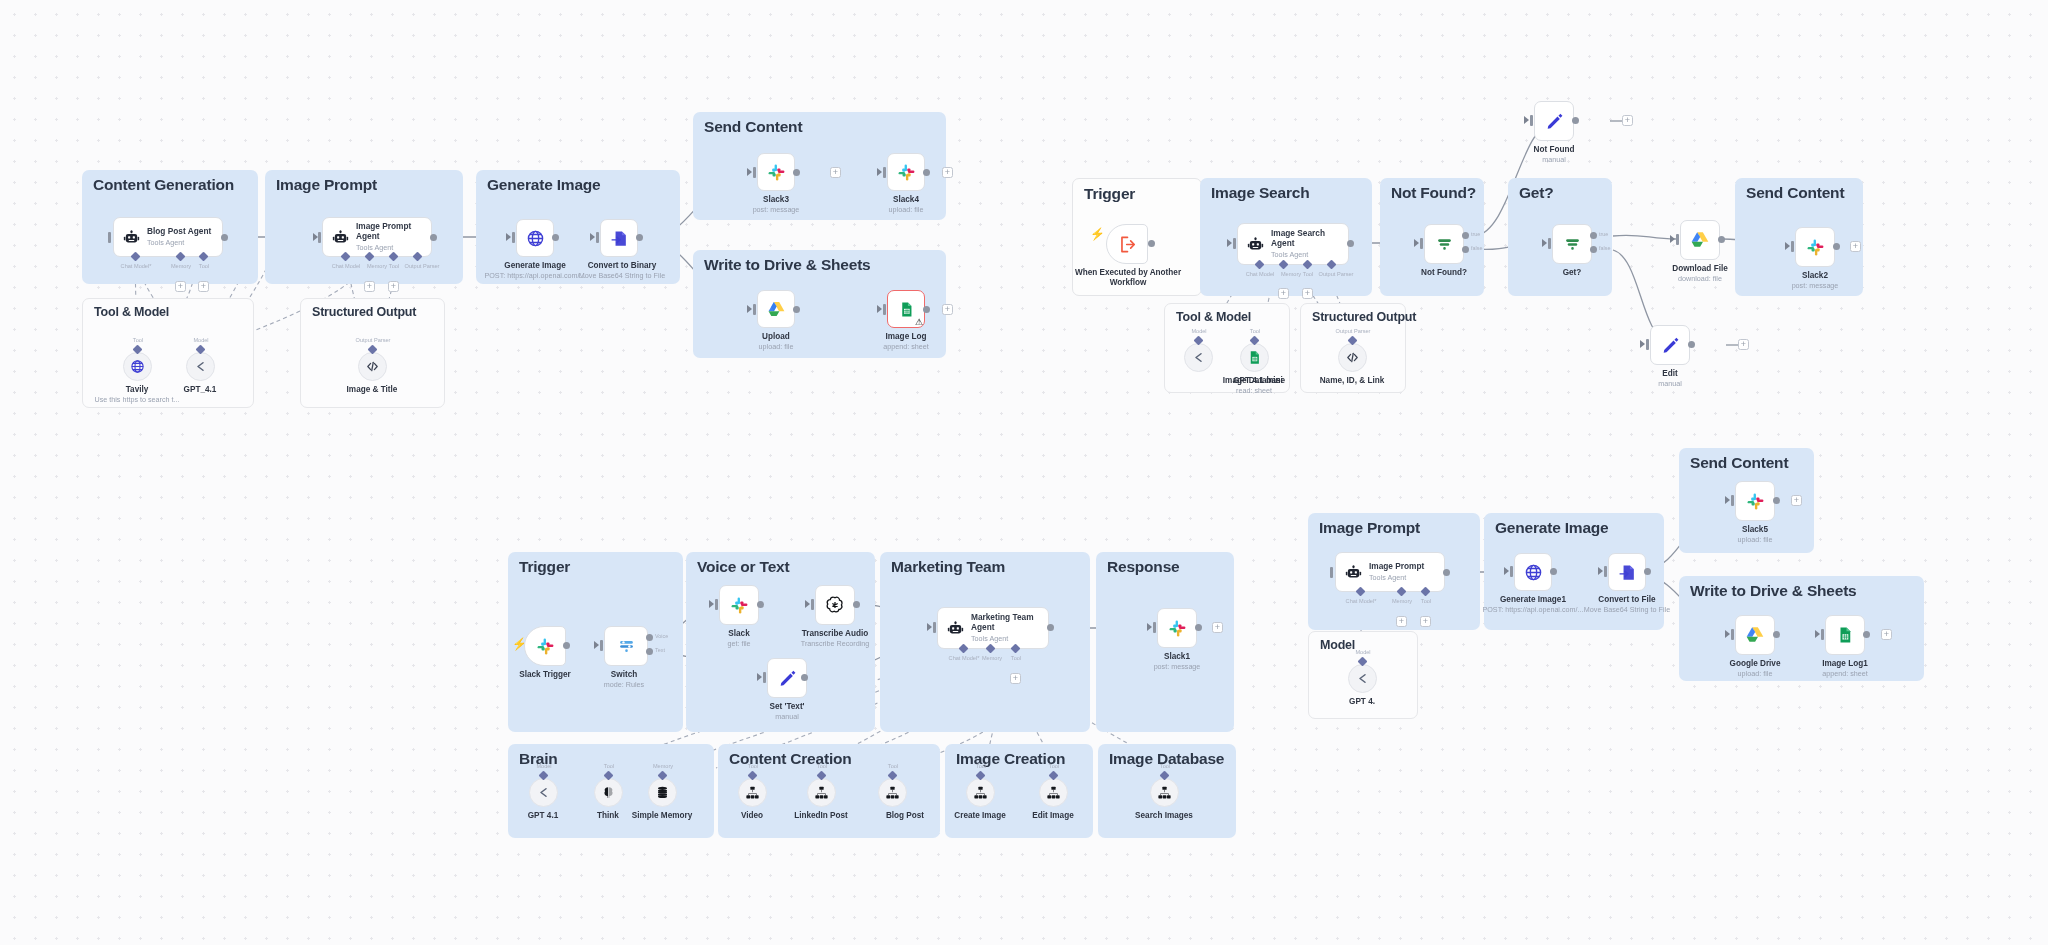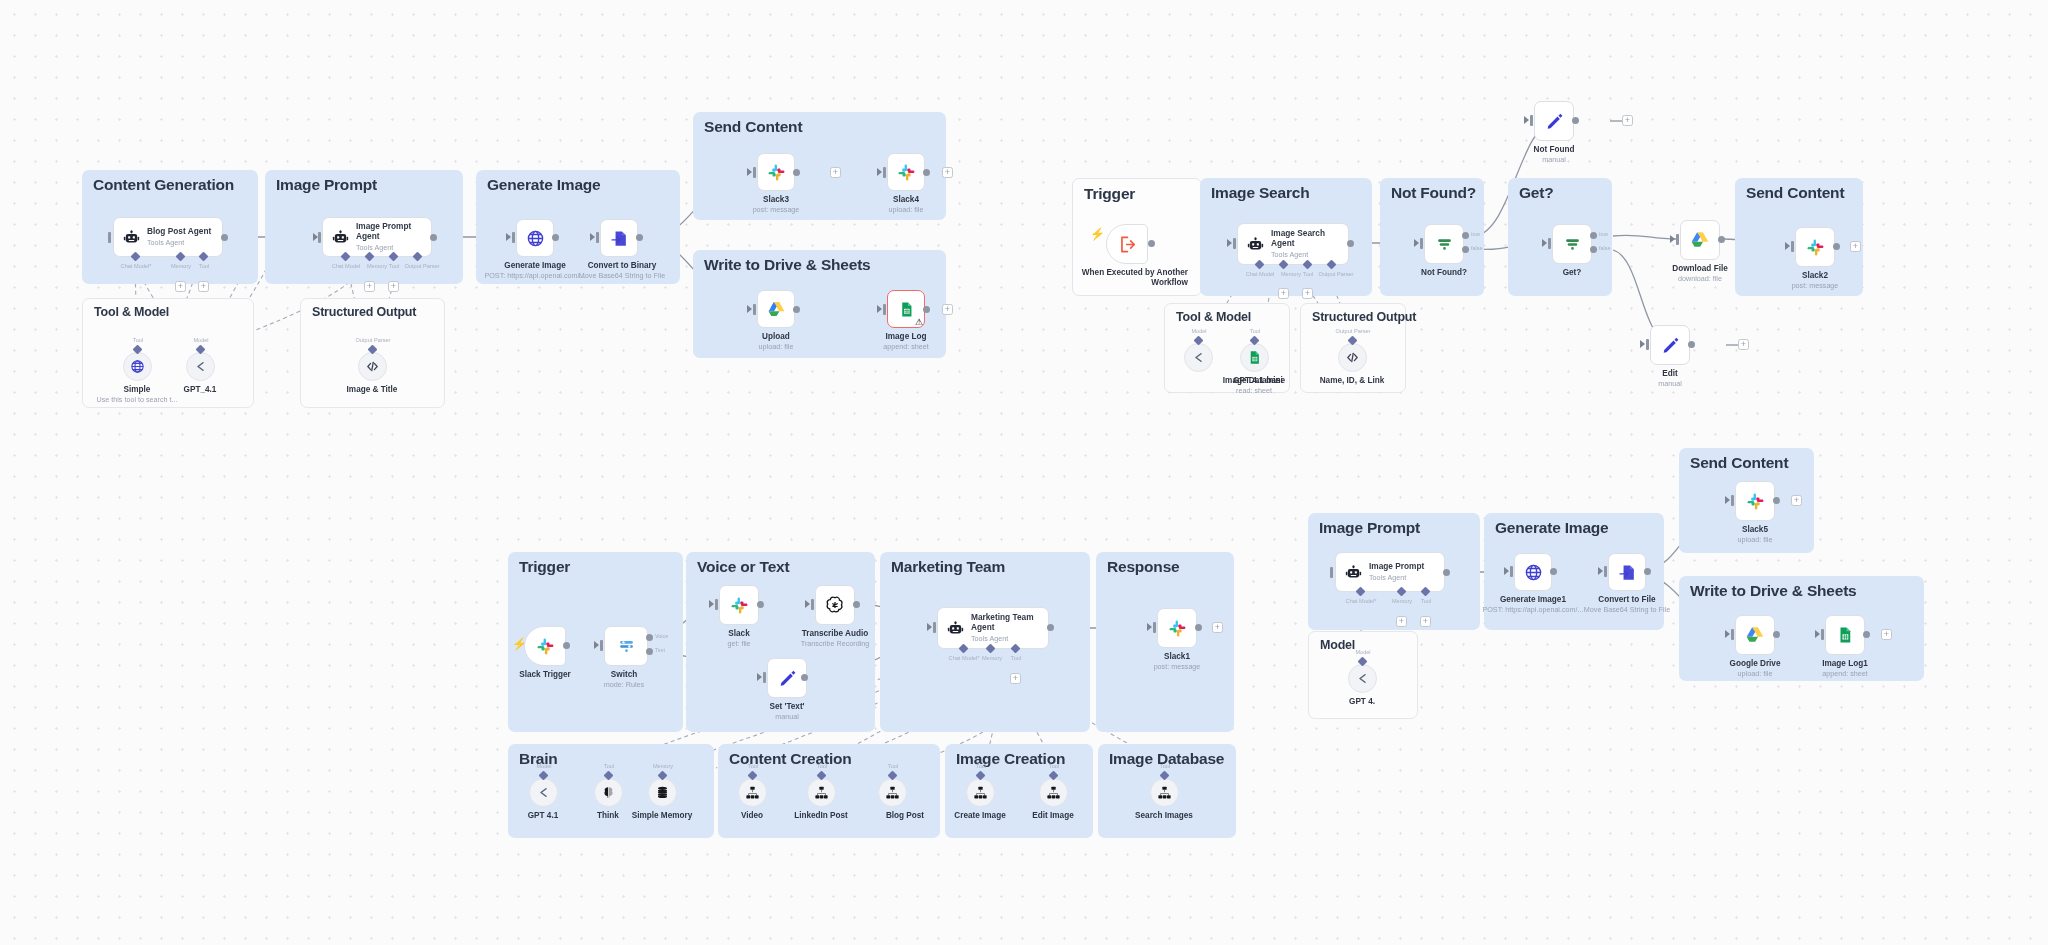--- a/index.html
+++ b/index.html
@@ -423,22 +423,22 @@
   <div class="circ" style="left:123px; top:352px;">
     <svg class="ico" width="15" height="15" viewBox="0 0 24 24" fill="none" stroke="#3f3fd4" stroke-width="1.8">
       <circle cx="12" cy="12" r="9"></circle>
         <ellipse cx="12" cy="12" rx="4" ry="9"></ellipse>
         <path d="M3 12h18M4.5 7h15M4.5 17h15"></path>
     </svg>
   </div>
   <div class="diamond" style="left:134px; top:346px;"></div>
   <div class="sub-label" style="left:138px; top:337px;">Tool</div>
   <div class="node-caption" style="left:137px; top:385px;">
-    <div class="cap-name">Simple</div>
-    <div class="cap-sub">Use this tool to search t...</div>
+    <div class="cap-name">Tavily</div>
+    <div class="cap-sub">Use this https to search t...</div>
   </div>
 
   <div class="circ" style="left:186px; top:352px;">
     <svg class="ico" width="15" height="15" viewBox="0 0 24 24" fill="none" stroke="#5a6478" stroke-width="2.4" stroke-linejoin="round" stroke-linecap="round">
       <path d="M16 6 L8 12 L16 18"></path>
     </svg>
   </div>
   <div class="diamond" style="left:197px; top:346px;"></div>
   <div class="sub-label" style="left:201px; top:337px;">Model</div>
   <div class="node-caption" style="left:200px; top:385px;">
@@ -483,21 +483,21 @@
   <div class="bolt" style="left:1090px; top:228px;">⚡</div>
   <div class="node trigger-shape" style="left:1106px; top:224px; width:42px; height:40px;">
     <svg class="ico" width="19" height="19" viewBox="0 0 24 24" fill="none" stroke="#f2593f" stroke-width="2.1" stroke-linecap="round" stroke-linejoin="round">
       <path d="M12 3H5v18h7"></path>
         <path d="M11 12h9"></path>
         <path d="M16 7.5 20.5 12 16 16.5"></path>
     </svg>
   </div>
   <div class="dot-out" style="left:1148px; top:240px;"></div>
   <div class="node-caption" style="left:1128px; top:268px; width:120px;">
-    <div class="cap-name" style="white-space:normal;text-align:right;">When Executed by Another Workflow</div>
+    <div class="cap-name" style="white-space:normal;">When Executed by Another Workflow</div>
   </div>
 
   <div class="node agent" style="left:1237px; top:223px; width:112px; height:42px;">
     <svg class="ico" width="17" height="17" viewBox="0 0 24 24" fill="#1f2430">
       <rect x="4" y="7" width="16" height="12" rx="3"></rect>
         <rect x="11" y="2" width="2" height="4"></rect>
       <circle cx="12" cy="4" r="1.6"></circle>
         <rect x="1.2" y="11" width="2.2" height="5" rx="1"></rect>
       <rect x="20.6" y="11" width="2.2" height="5" rx="1"></rect>
       <rect x="7.2" y="10.2" width="3" height="3.2" rx="0.6" fill="#fff"></rect>

